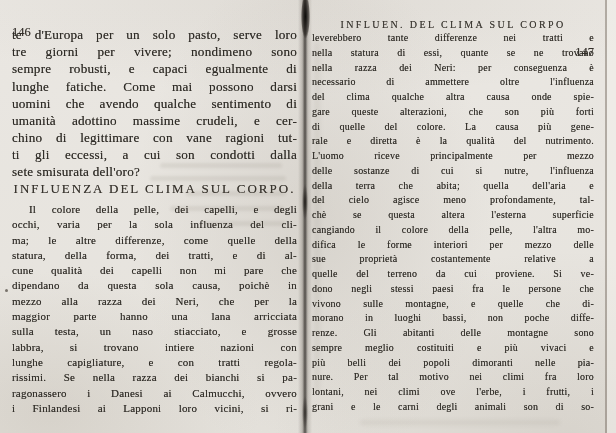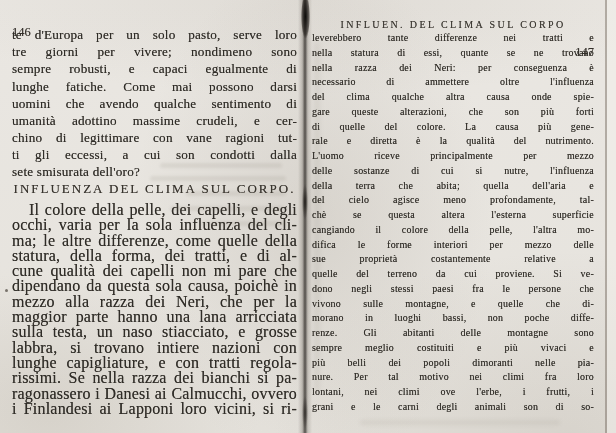--- a/index.html
+++ b/index.html
@@ -50,21 +50,21 @@
     font-size: 13.2px; line-height: 17.2px;
     letter-spacing: .2px; text-align: left;
     text-shadow: 0 0 .45px rgba(42,38,31,.6);
   }
   .sec-heading {
     position: absolute; left: 0; width: 100%; top: 181px;
     text-align: center; font-size: 13px; letter-spacing: 2px;
     color: #38342e; white-space: nowrap;
     text-shadow: 0 0 .5px rgba(45,40,34,.55);
   }
-  .lp-para2 { top: 202px; font-size: 16px; line-height: 15.3px; text-indent: 17px; }
+  .lp-para2 { top: 202px; font-size: 11px; line-height: 15.3px; text-indent: 17px; }
   .rp-para  { top: 31px;  font-size: 10px; line-height: 14.75px; }
 
   .gutter {
     position: absolute; left: 298px; top: 0; width: 14px; height: 433px;
     background: linear-gradient(to right,
       rgba(0,0,0,0) 0%, rgba(62,54,45,.22) 30%,
       rgba(26,22,18,.72) 50%,
       rgba(62,54,45,.18) 70%, rgba(0,0,0,0) 100%);
     filter: blur(.4px);
   }

